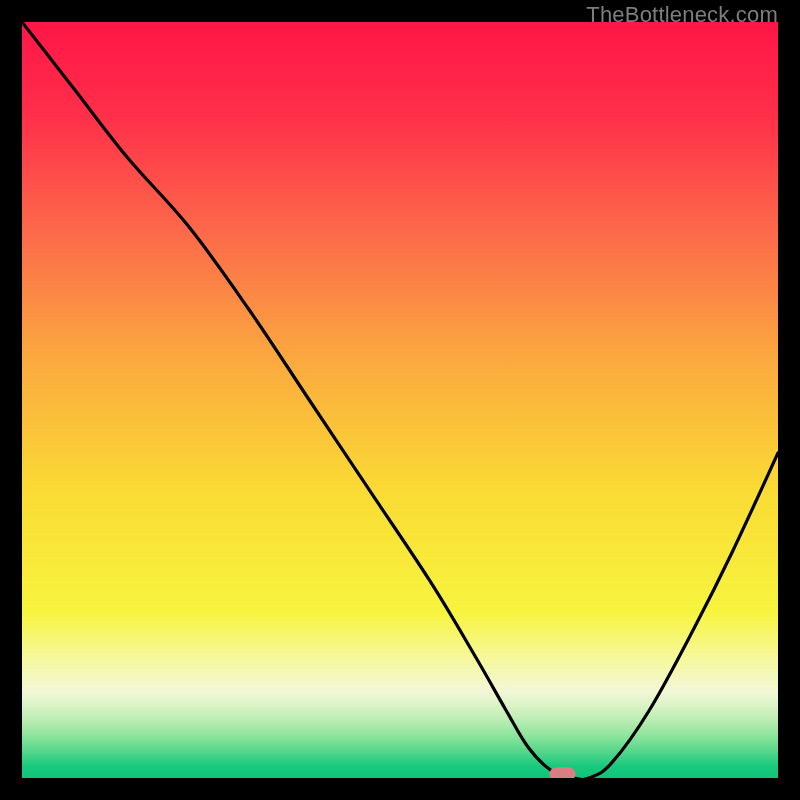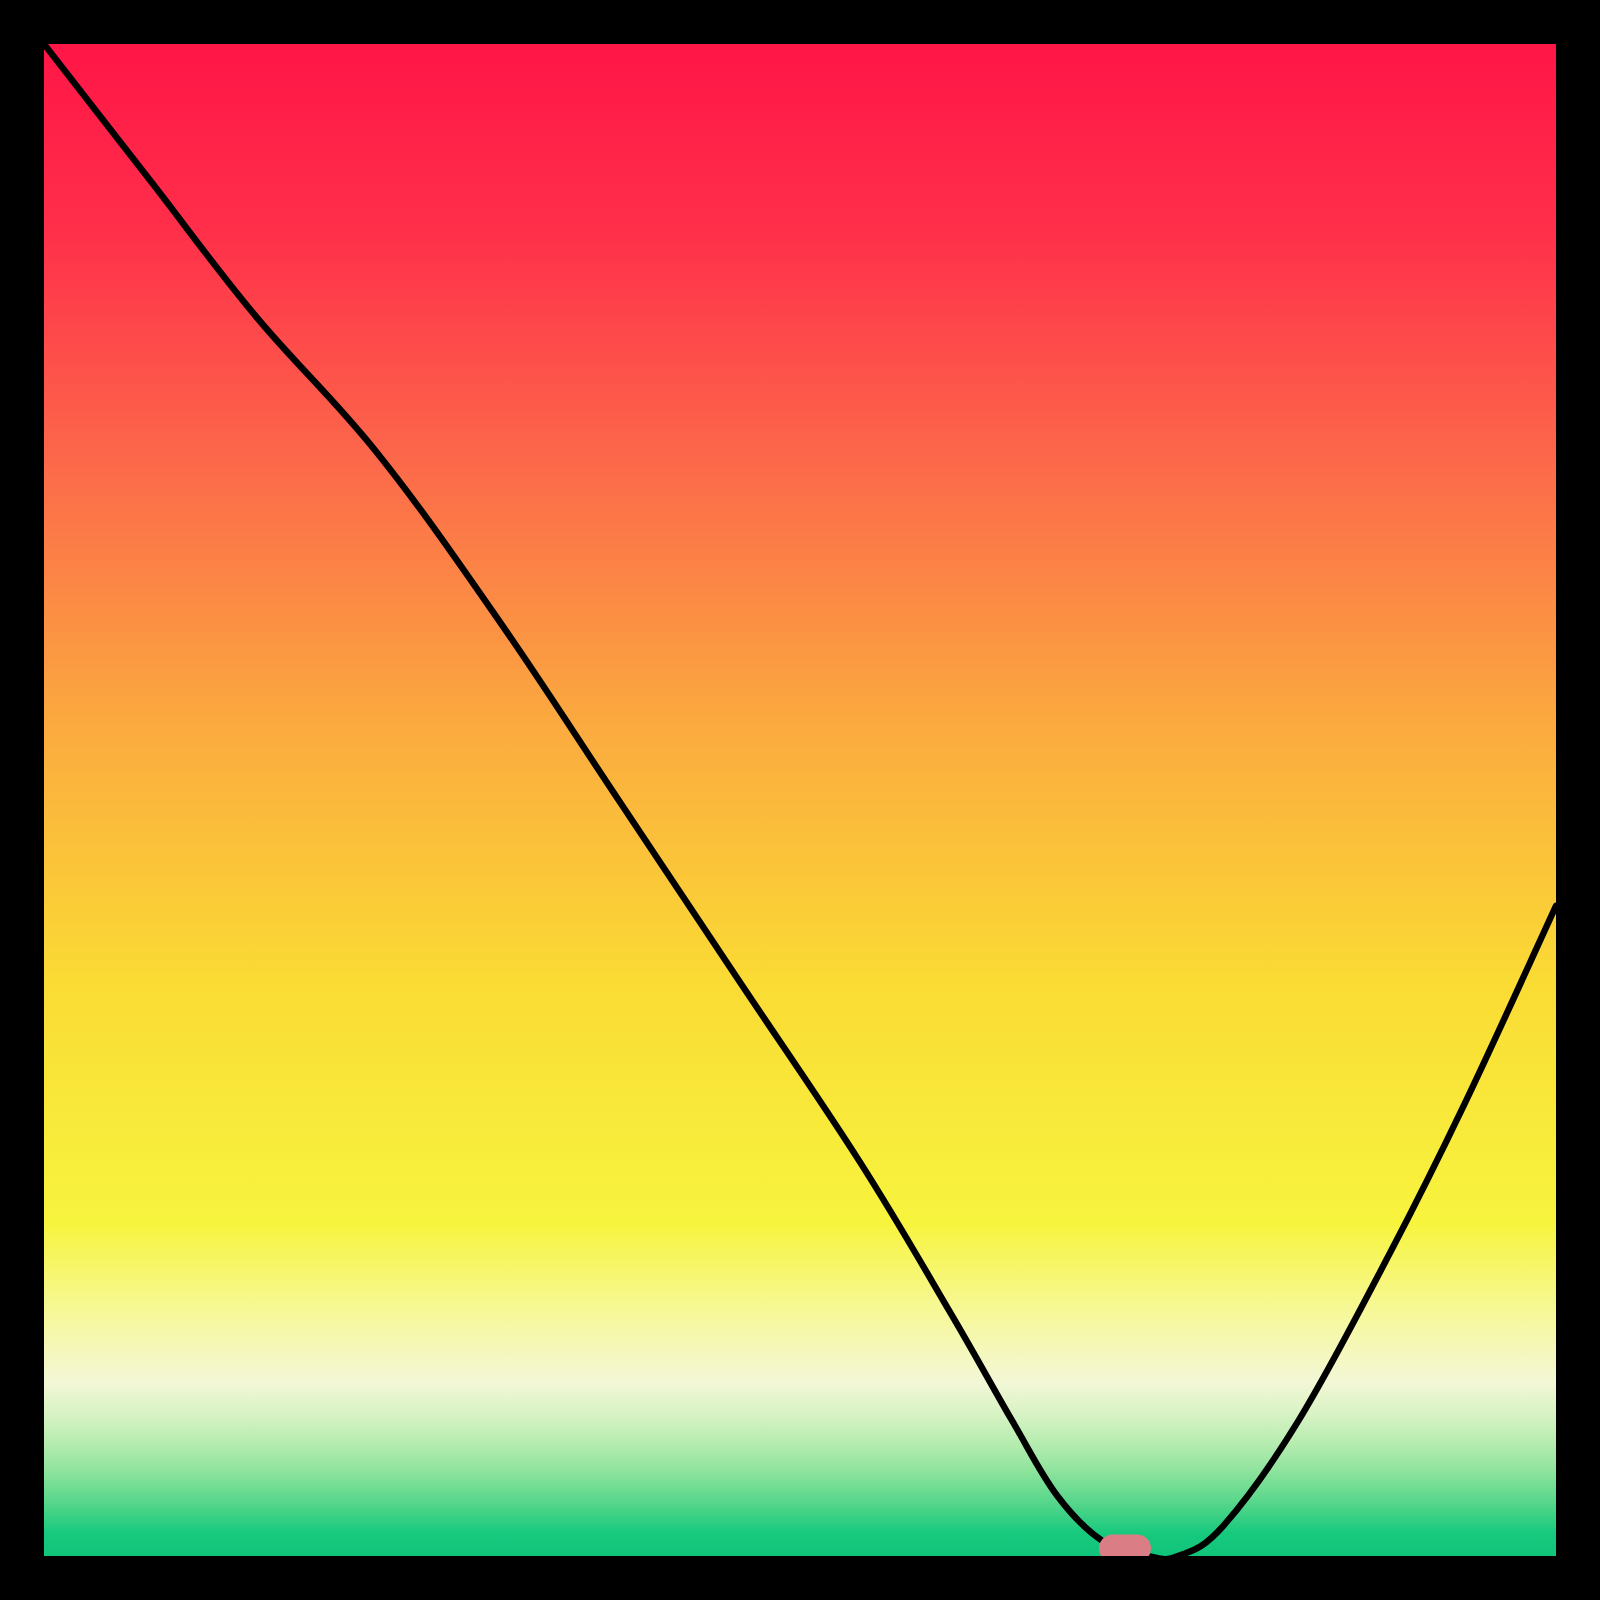--- a/index.html
+++ b/index.html
@@ -36,20 +36,21 @@
     font-weight: 500;
     letter-spacing: 0.2px;
   }
   svg { display: block; }
 </style>
 </head>
 <body>
 
 <div class="frame">
 
+  <div class="watermark">TheBottleneck.com</div>
 
   <div class="plot">
     <svg id="plot-svg" width="756" height="756" viewBox="0 0 756 756" preserveAspectRatio="none">
       <defs>
         <linearGradient id="bg-grad" x1="0" y1="0" x2="0" y2="1">
             <stop offset="0.00%" stop-color="#ff1647"></stop>
             <stop offset="12.00%" stop-color="#ff2e4a"></stop>
             <stop offset="28.00%" stop-color="#fc6a4a"></stop>
             <stop offset="45.00%" stop-color="#fbaa3f"></stop>
             <stop offset="62.00%" stop-color="#fadb34"></stop>

